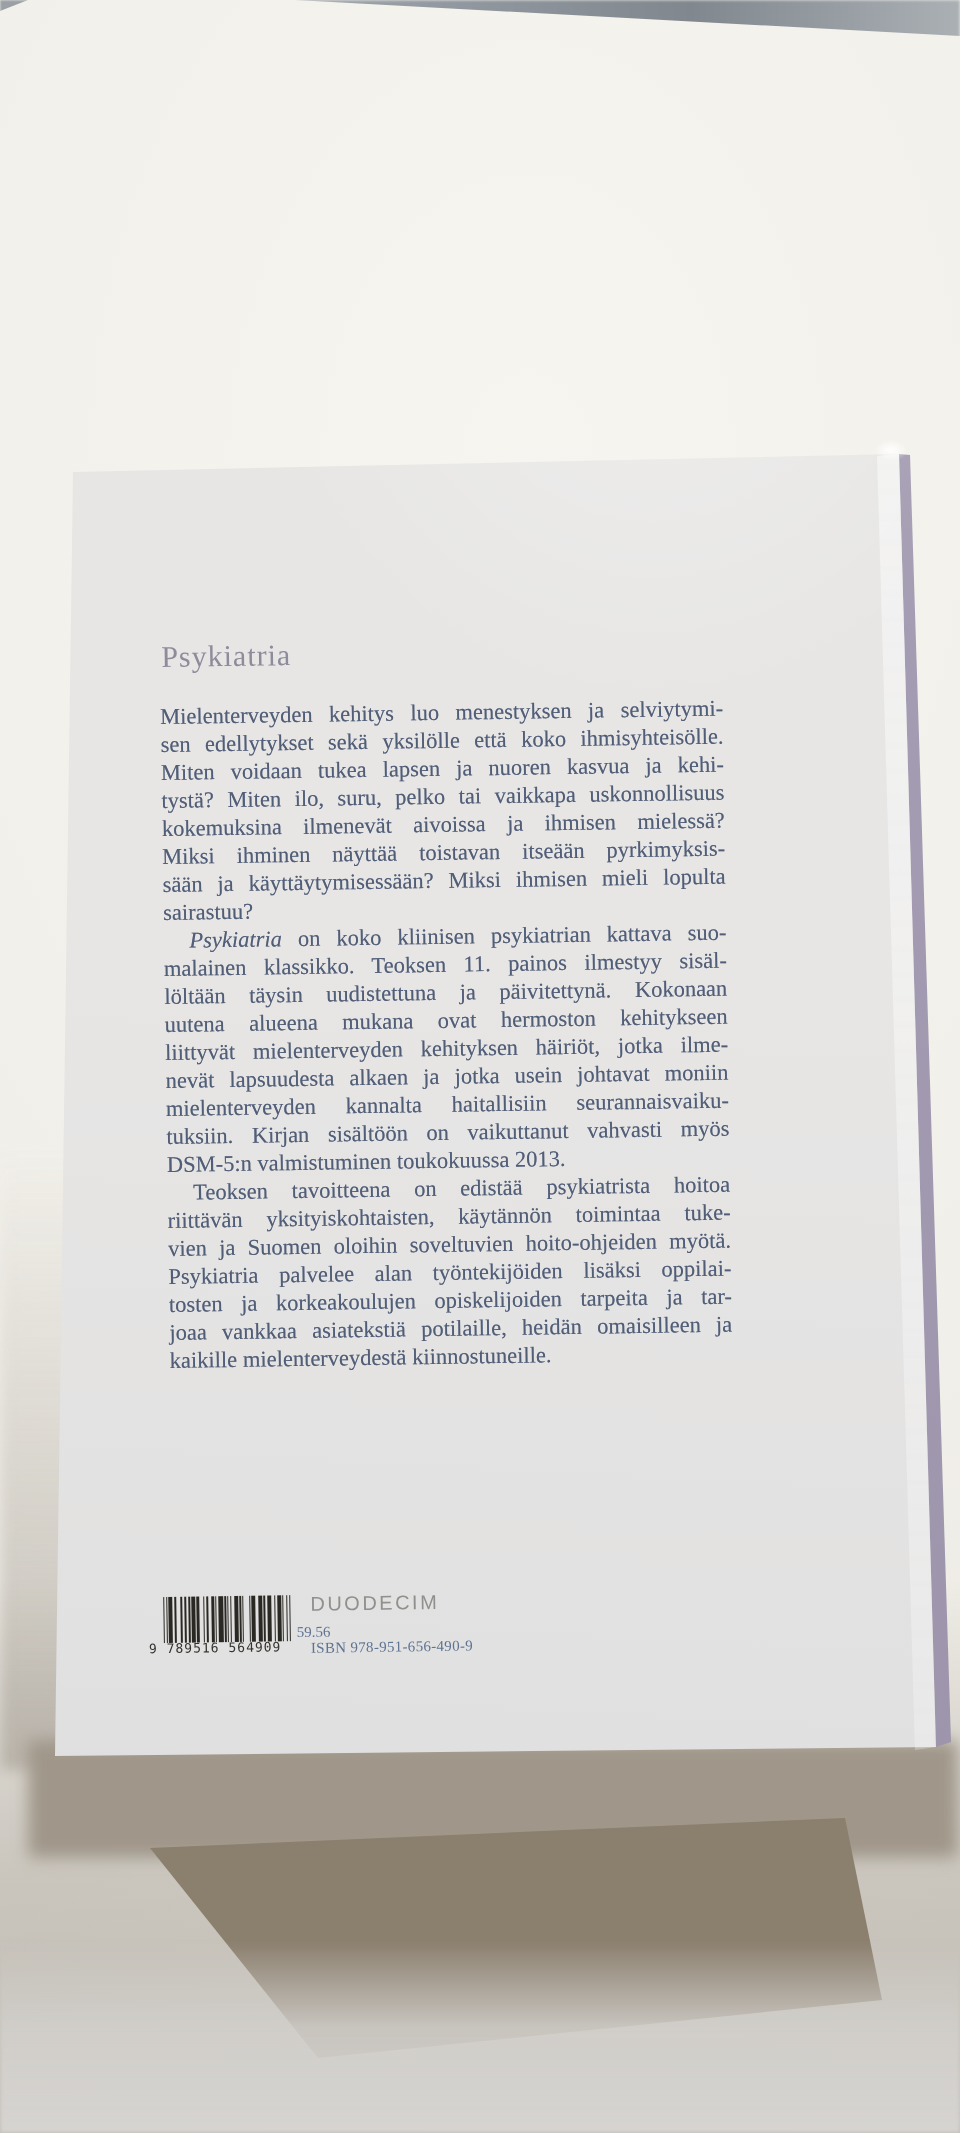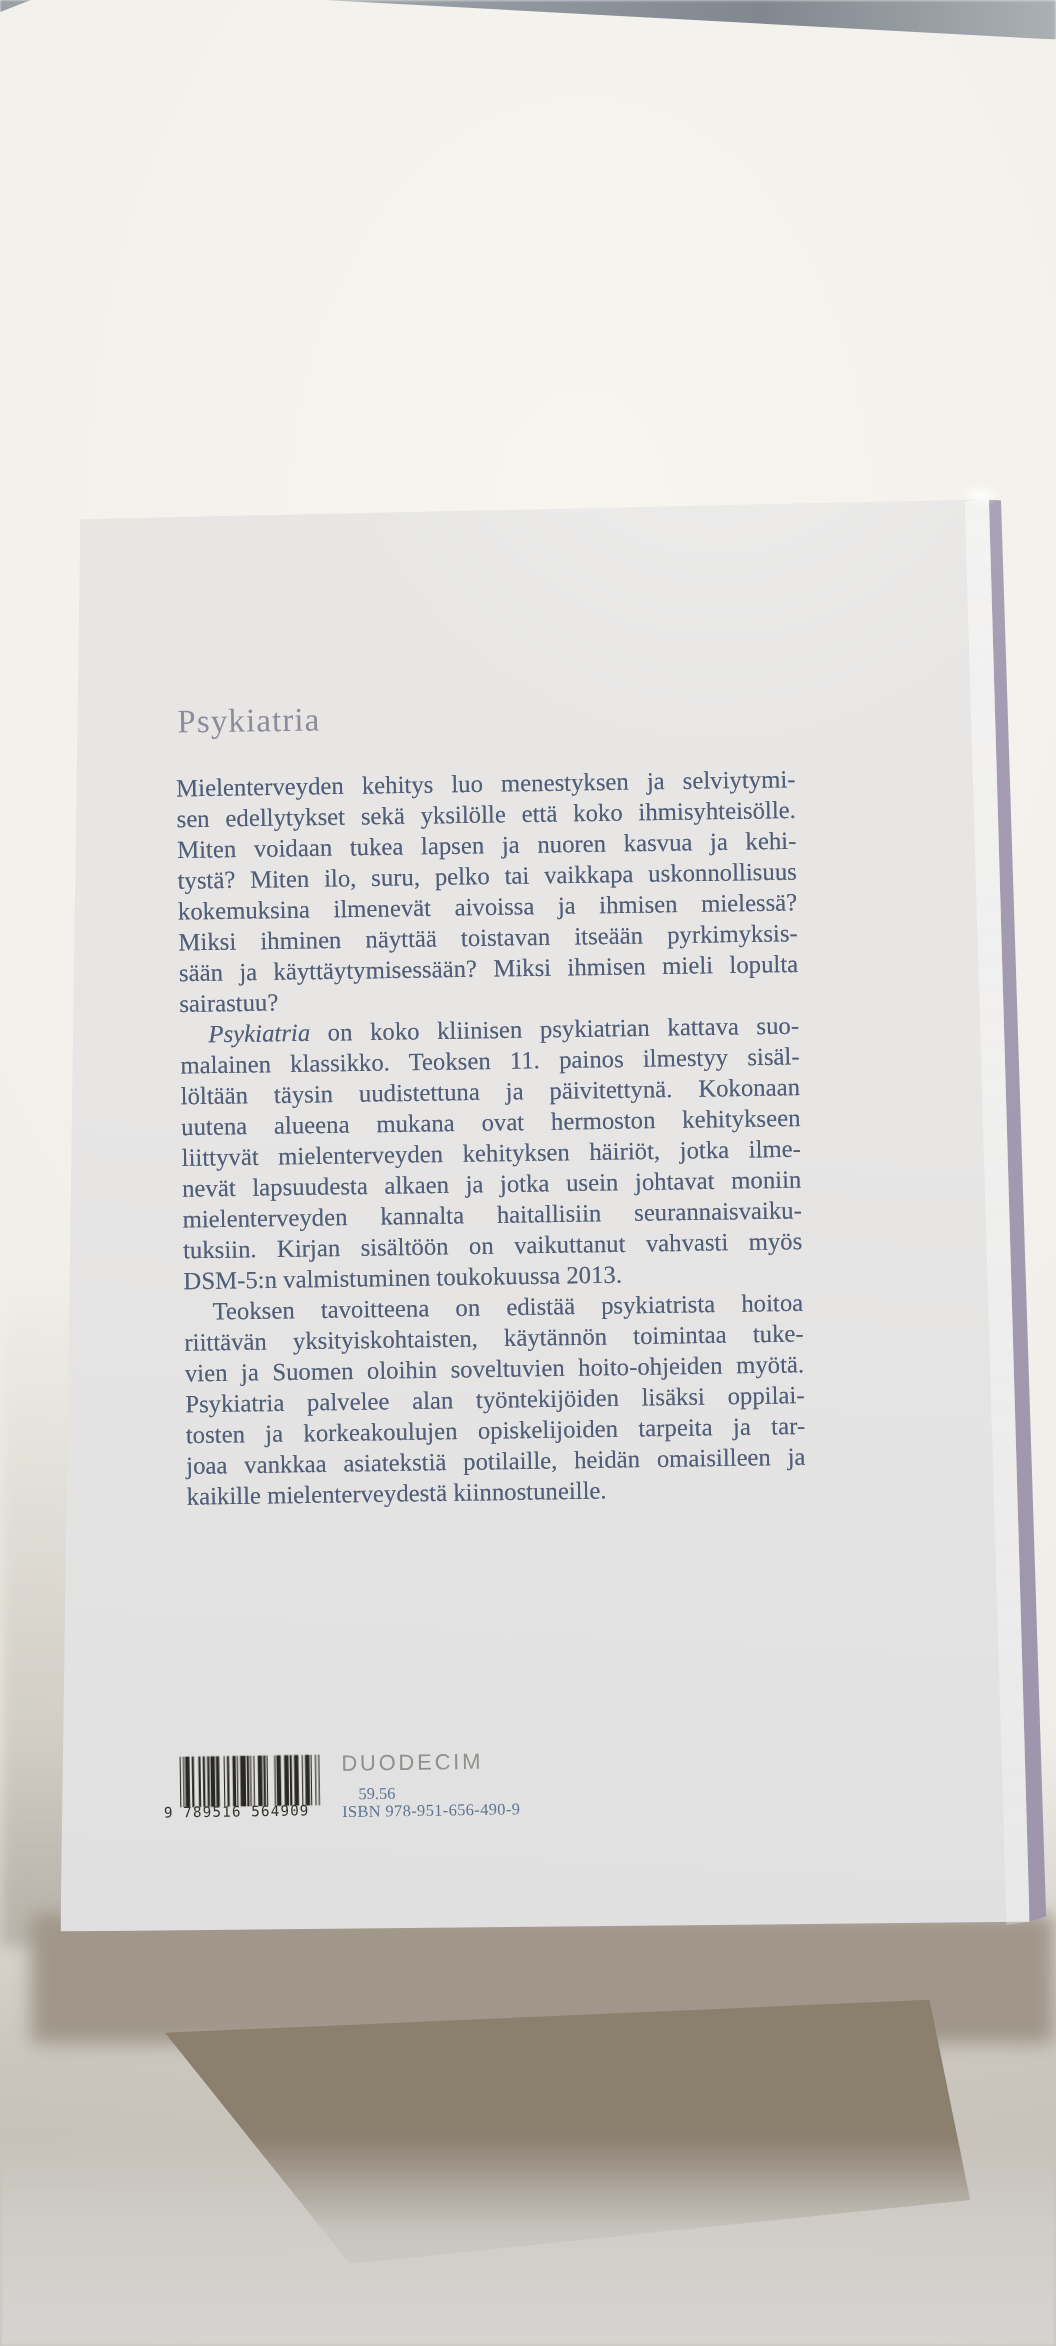--- a/index.html
+++ b/index.html
@@ -111,21 +111,21 @@
     font-size:13px;letter-spacing:1px;white-space:nowrap;
     color:#35332e;
   }
   .publisher-logo{
     left:297px;top:1595px;
     font-family:"Liberation Sans", sans-serif;
     font-size:20px;letter-spacing:2.5px;
     color:var(--publisher);
   }
   .class-number{
-    left:312px;top:1626px;
+    left:283px;top:1626px;
     font-size:15px;color:var(--isbn);
   }
   .isbn-text{
     left:297px;top:1642px;
     font-size:15px;letter-spacing:0.3px;color:var(--isbn);
   }
 </style>
 </head>
 <body>
 

